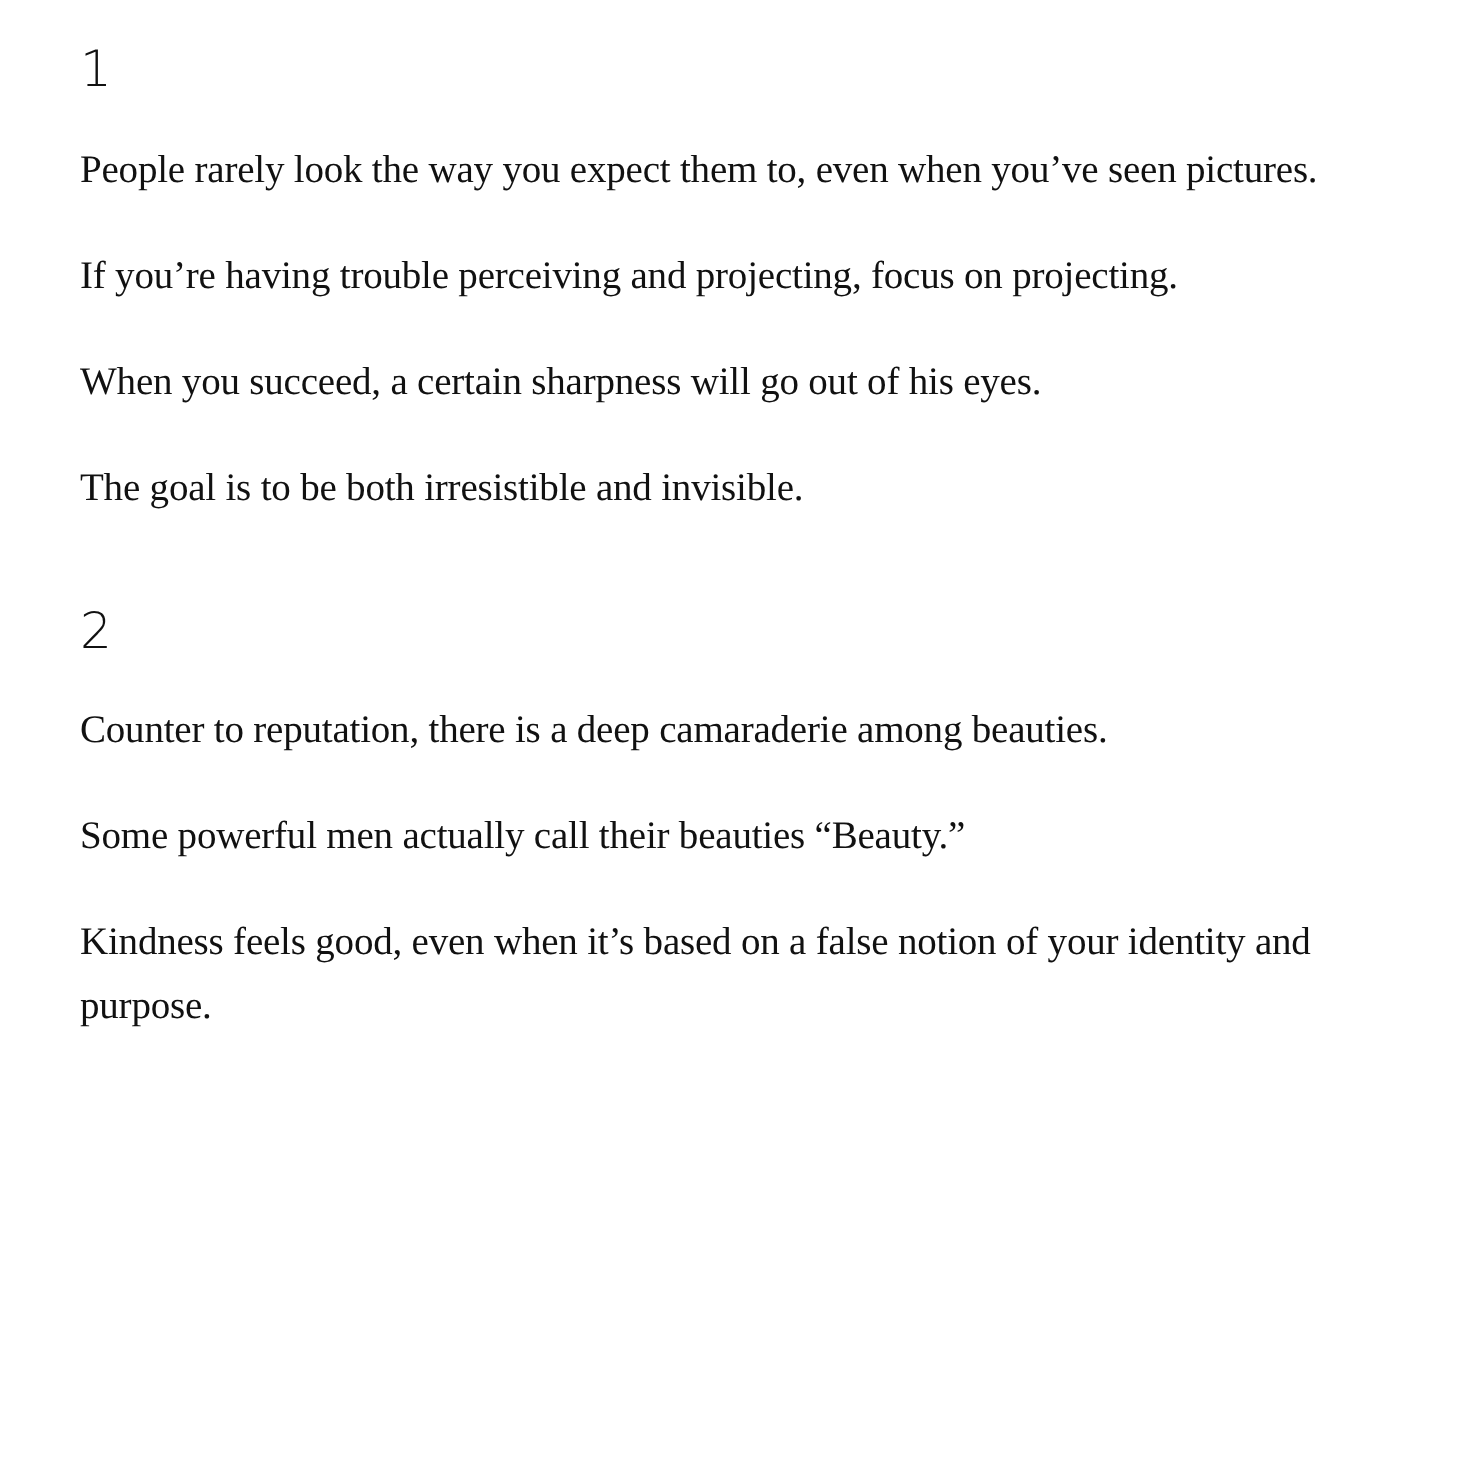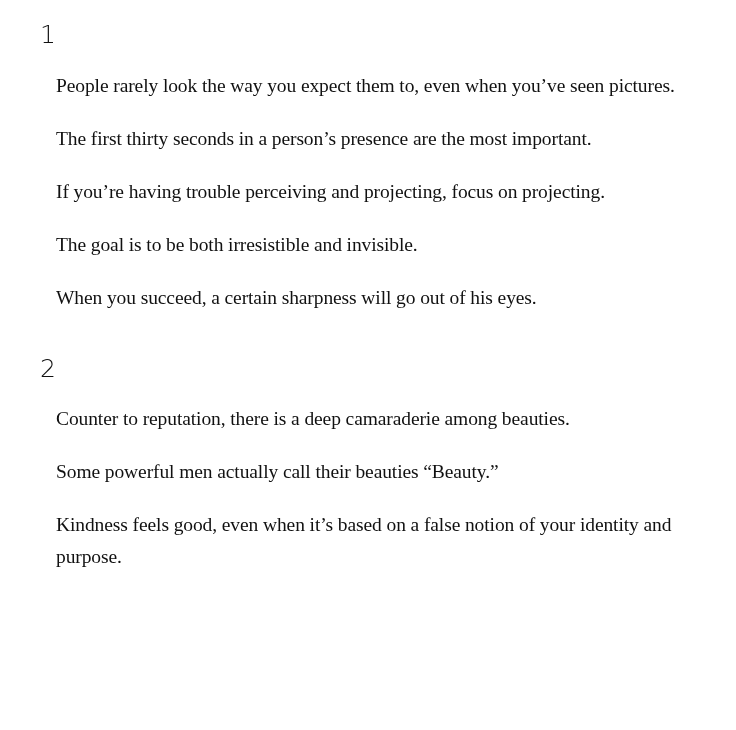--- a/index.html
+++ b/index.html
@@ -32,40 +32,39 @@
     }
     .section-2 .section-heading {
       padding-top: 0;
       margin-top: 40px;
       height: 30px;
     }
     .para {
       font-family: "Liberation Serif", serif;
       font-size: 19.5px;
       line-height: 32px;
-      margin: 16px;
+      margin: 0;
       color: #111111;
       letter-spacing: -0.1px;
     }
     .section-1 .para:first-of-type { margin-top: 20px; }
     .section-1 .para + .para { margin-top: 21px; }
     .section-2 .para:first-of-type { margin-top: 19px; }
     .section-2 .para + .para { margin-top: 21px; }
   </style>
 </head>
 <body>
 
 <div class="page">
   <section class="section section-1">
     <h2 class="section-heading">1</h2>
     <p class="para">People rarely look the way you expect them to, even when you’ve seen pictures.</p>
-    <p class="para">The first thirty seconds in a person’s presence are the most important.</p>
     <p class="para">If you’re having trouble perceiving and projecting, focus on projecting.</p>
+    <p class="para">When you succeed, a certain sharpness will go out of his eyes.</p>
     <p class="para">The goal is to be both irresistible and invisible.</p>
-    <p class="para">When you succeed, a certain sharpness will go out of his eyes.</p>
   </section>
 
   <section class="section section-2">
     <h2 class="section-heading">2</h2>
     <p class="para">Counter to reputation, there is a deep camaraderie among beauties.</p>
     <p class="para">Some powerful men actually call their beauties “Beauty.”</p>
     <p class="para">Kindness feels good, even when it’s based on a false notion of your identity and purpose.</p>
   </section>
 </div>
 

